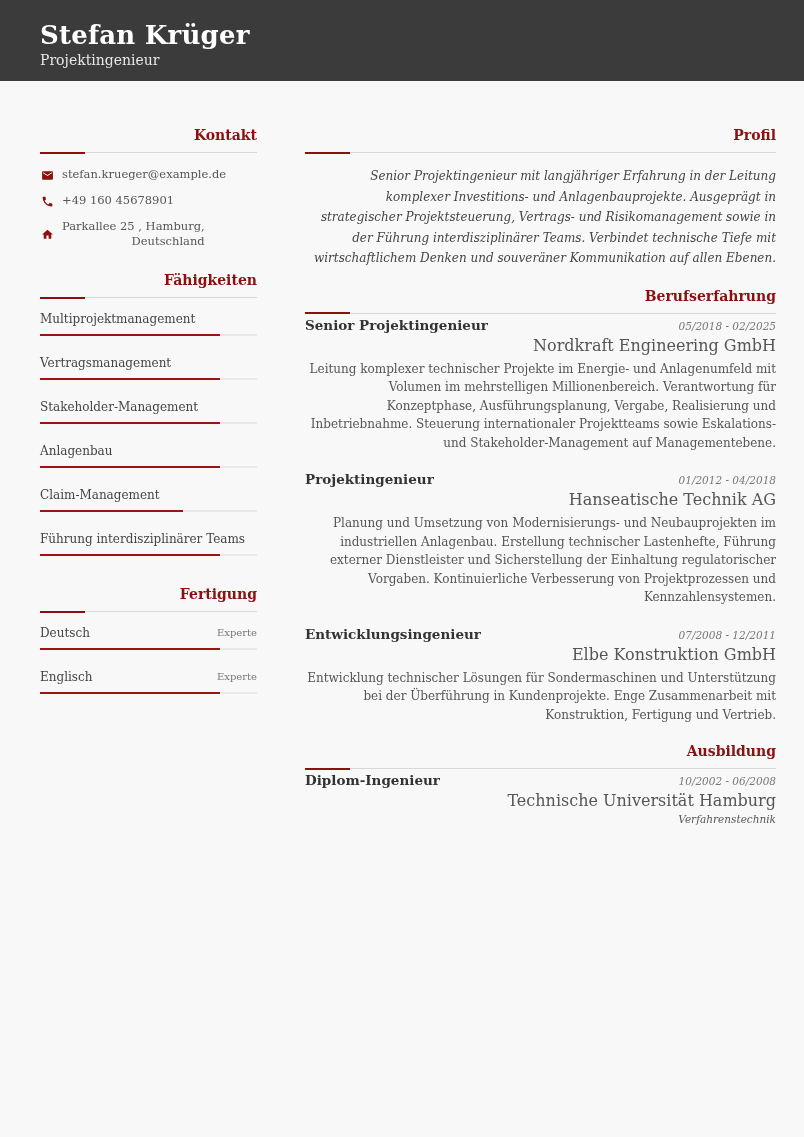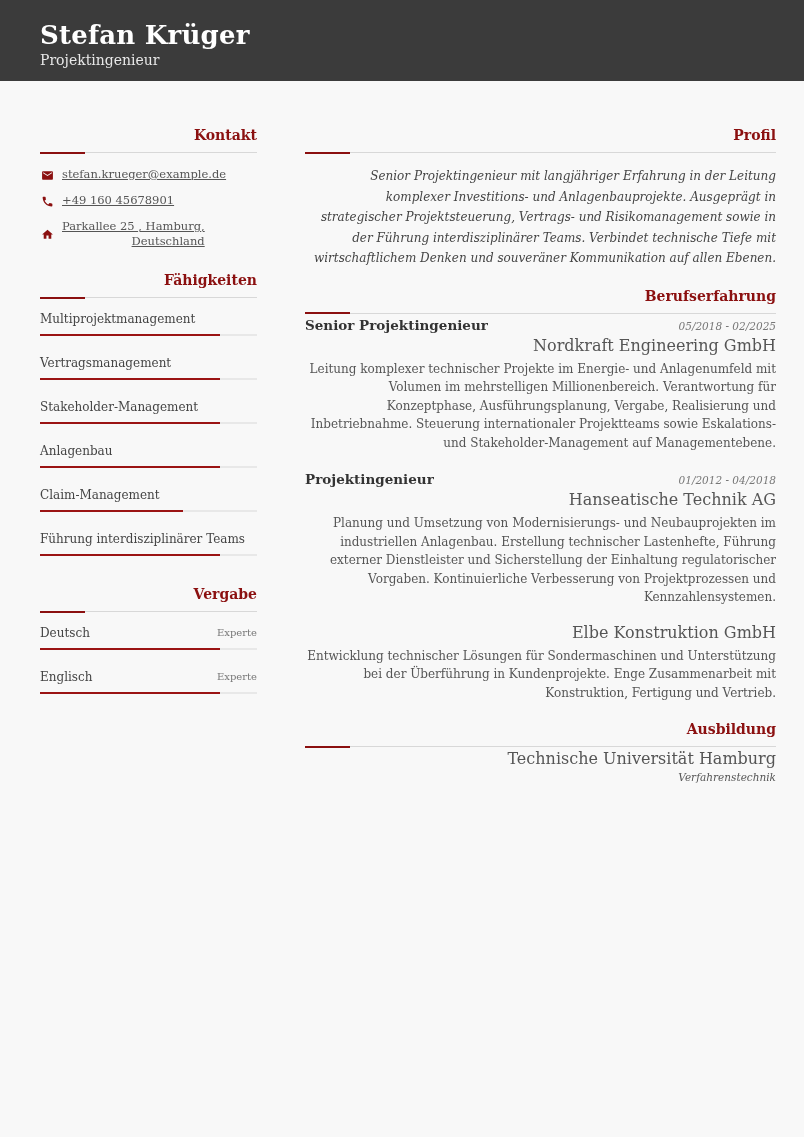--- a/index.html
+++ b/index.html
@@ -14,21 +14,21 @@
     .left { width: 217px; flex: 0 0 217px; padding-top: 45px; }
     .right { flex: 1; margin-left: 48px; padding-top: 45px; }
 
     .sec-title { color: #8b1010; font-weight: bold; font-size: 14px; line-height: 18px; height: 20px; }
     .sec-rule { position: relative; height: 2px; margin-top: 6px; background: transparent; }
     .sec-rule::before { content: ""; position: absolute; left: 0; right: 0; top: 0; height: 1px; background: #d8d8d8; }
     .sec-rule::after { content: ""; position: absolute; left: 0; top: -0.5px; width: 45px; height: 2px; background: #8b1010; }
 
     
     .contact { margin-top: 13px; }
-    .contact-row { display: flex; align-items: flex-start; font-size: 11.5px; color: #555; line-height: 15px; margin-bottom: 11px; text-decoration: underline; }
+    .contact-row { display: flex; align-items: flex-start; font-size: 11.5px; color: #555; line-height: 15px; margin-bottom: 11px; }
     .contact-row .ico { width: 14px; height: 14px; flex: 0 0 14px; margin-right: 8px; margin-top: 1px; display: flex; align-items: center; justify-content: center; }
     .contact-row.addr .ico { margin-top: 8px; }
     .contact-row svg { width: 13px; height: 13px; fill: #8b1010; }
 
     
     .skills { margin-top: 12px; }
     .skill { height: 44px; position: relative; }
     .skill .label { font-size: 12px; color: #444; line-height: 16px; display: flex; justify-content: space-between; }
     .skill .level { font-size: 10px; color: #777; }
     .skill .track { position: absolute; left: 0; right: 0; top: 23px; height: 2px; background: #e8e8e8; }
@@ -144,21 +144,21 @@
               <span>Führung interdisziplinärer Teams</span>
             </div>
           <div class="track">
               <div class="fill" style="width: 83%;"></div>
             </div>
         </div>
       </div>
     </section>
 
     <section class="left-sec lang-sec">
-      <div class="sec-title">Vergabe</div>
+      <div class="sec-title">Fertigung</div>
       <div class="sec-rule"></div>
       <div class="skills">
         <div class="skill">
           <div class="label">
             <span>Deutsch</span>
             <span class="level">Experte</span>
           </div>
           <div class="track">
               <div class="fill" style="width: 83%;"></div>
             </div>
@@ -197,30 +197,38 @@
         </div>
         <div class="job">
           <div class="job-head">
             <span class="job-title">Projektingenieur</span>
             <span class="job-date">01/2012 - 04/2018</span>
           </div>
           <div class="job-company">Hanseatische Technik AG</div>
           <div class="job-desc">Planung und Umsetzung von Modernisierungs- und Neubauprojekten im industriellen Anlagenbau. Erstellung technischer Lastenhefte, Führung externer Dienstleister und Sicherstellung der Einhaltung regulatorischer Vorgaben. Kontinuierliche Verbesserung von Projektprozessen und Kennzahlensystemen.</div>
         </div>
         <div class="job">
+          <div class="job-head">
+            <span class="job-title">Entwicklungsingenieur</span>
+            <span class="job-date">07/2008 - 12/2011</span>
+          </div>
           <div class="job-company">Elbe Konstruktion GmbH</div>
           <div class="job-desc">Entwicklung technischer Lösungen für Sondermaschinen und Unterstützung bei der Überführung in Kundenprojekte. Enge Zusammenarbeit mit Konstruktion, Fertigung und Vertrieb.</div>
         </div>
       </div>
     </section>
 
     <section class="r-sec">
       <div class="sec-title">Ausbildung</div>
       <div class="sec-rule"></div>
       <div class="exp-list">
         <div class="job">
+          <div class="job-head">
+            <span class="job-title">Diplom-Ingenieur</span>
+            <span class="job-date">10/2002 - 06/2008</span>
+          </div>
           <div class="job-company">Technische Universität Hamburg</div>
           <div class="edu-field">Verfahrenstechnik</div>
         </div>
       </div>
     </section>
   </main>
 </div>
 
 </body></html>

